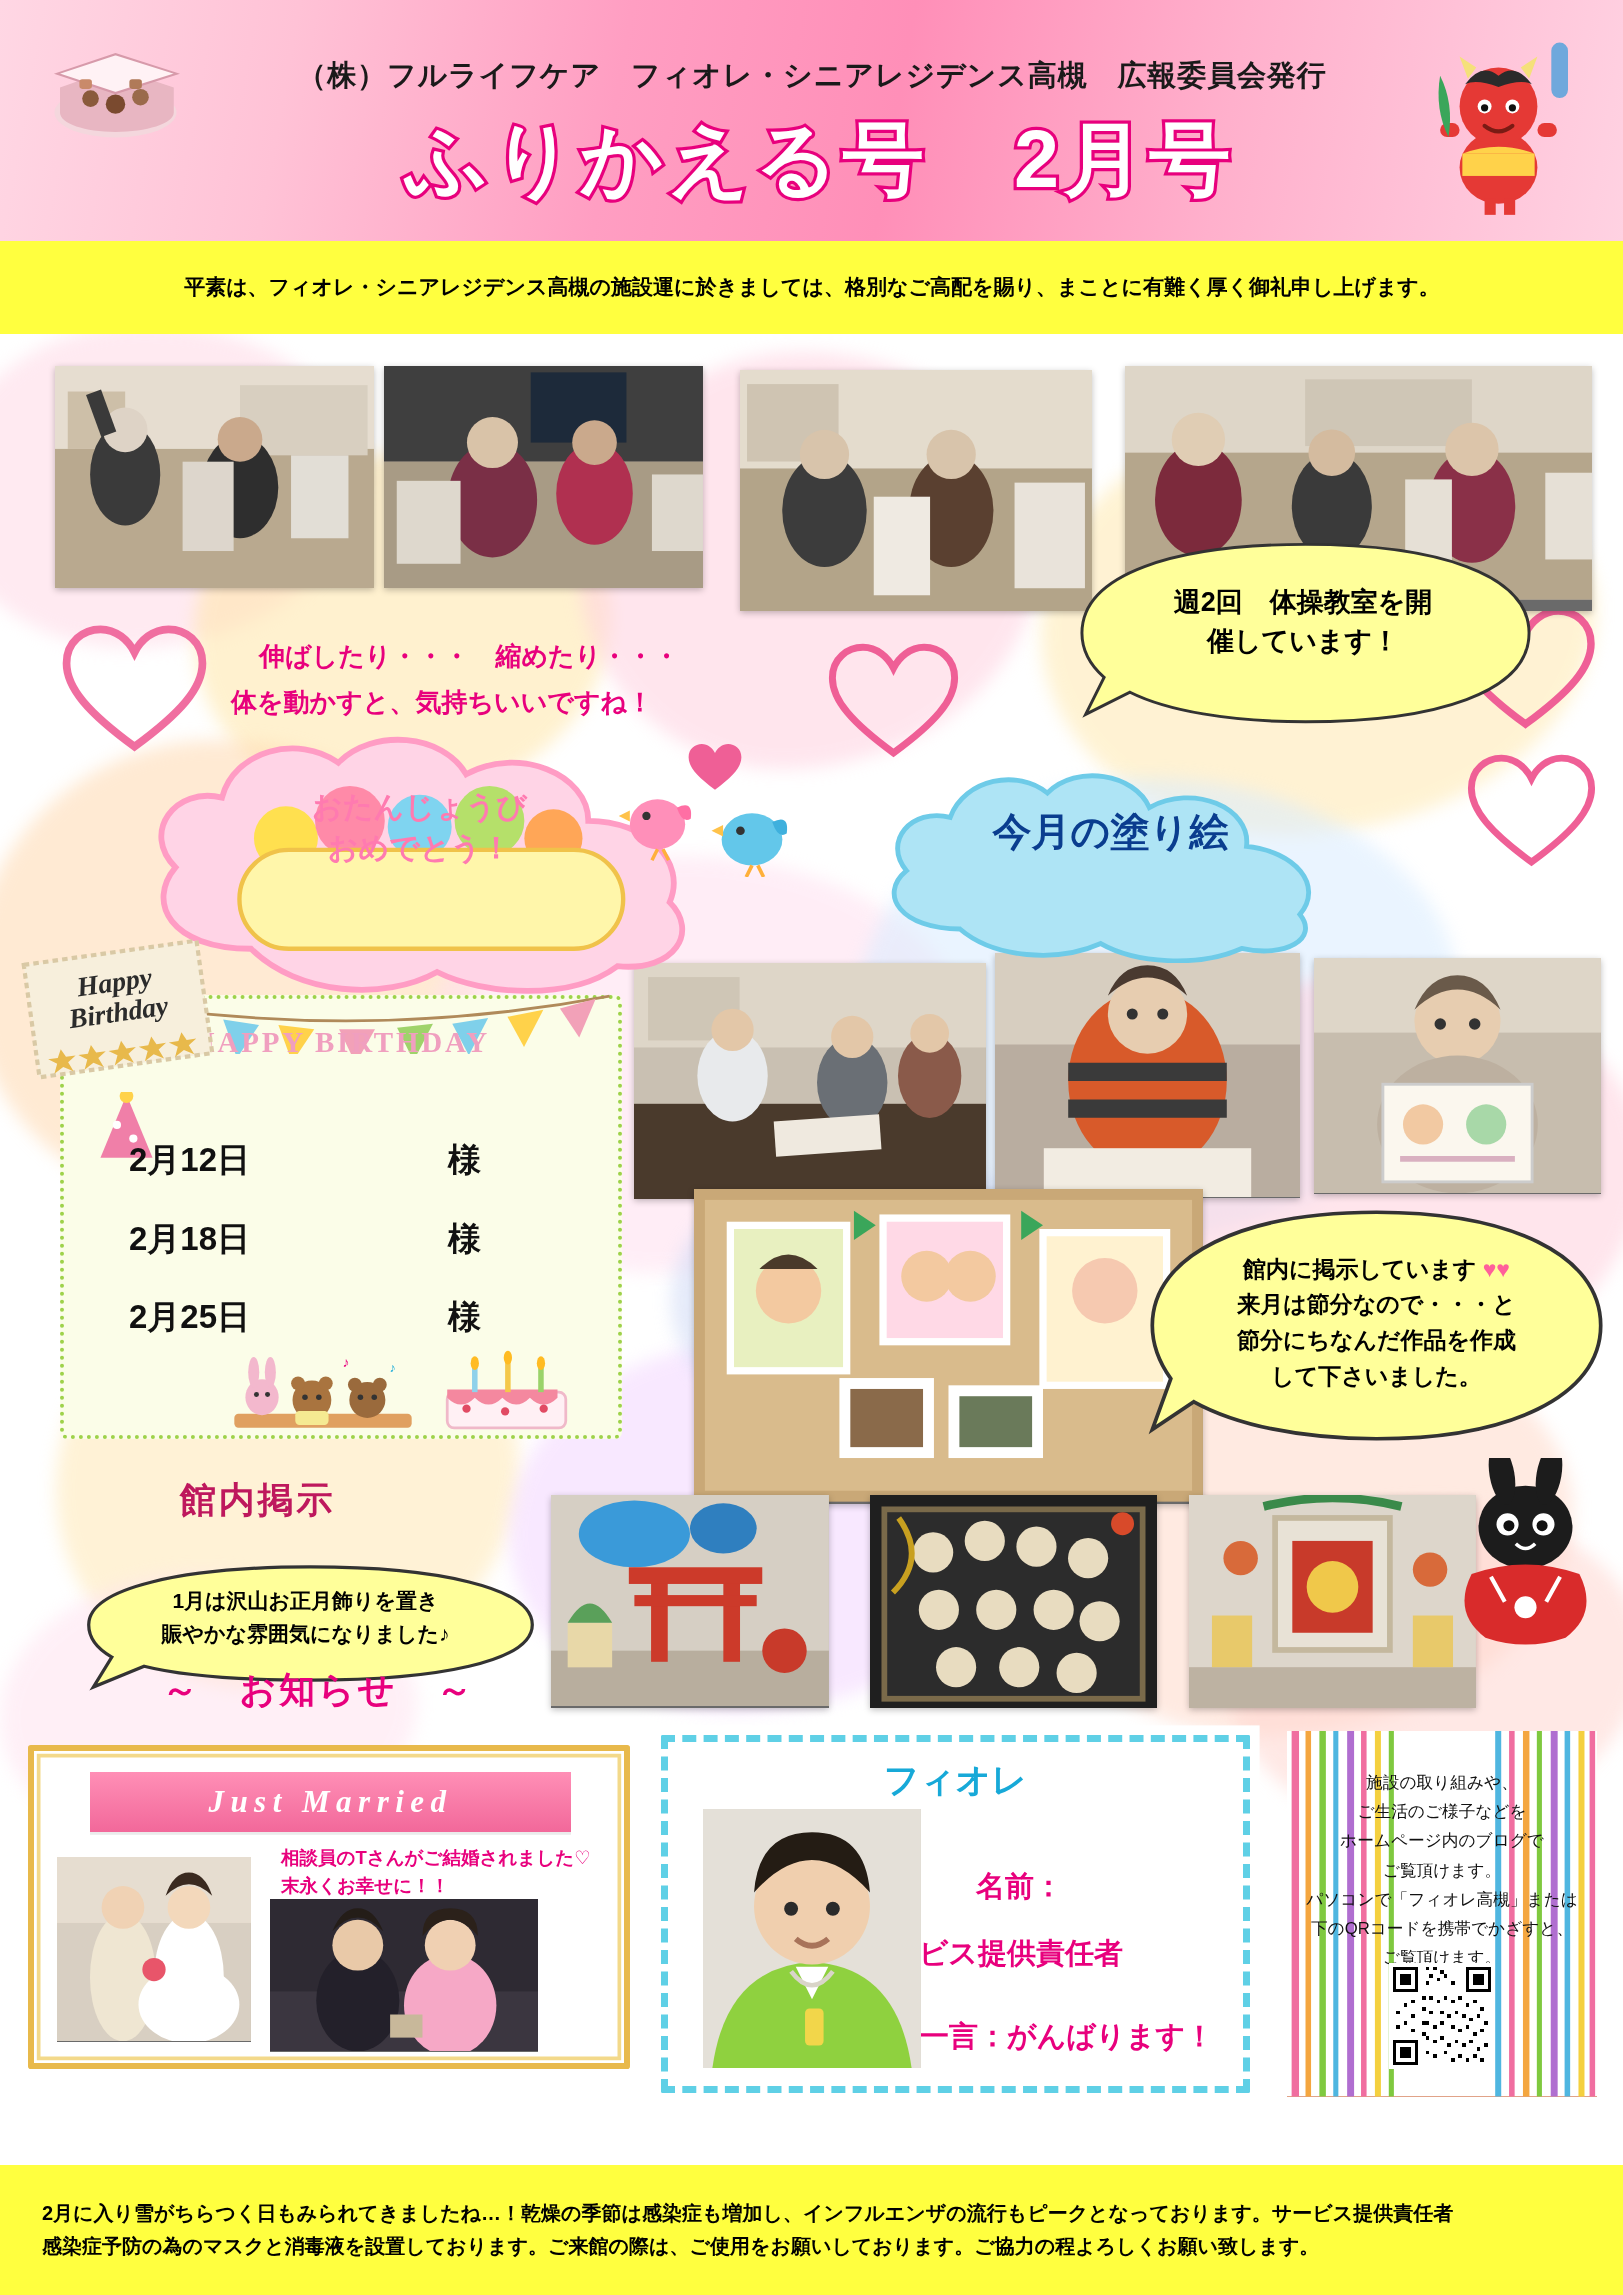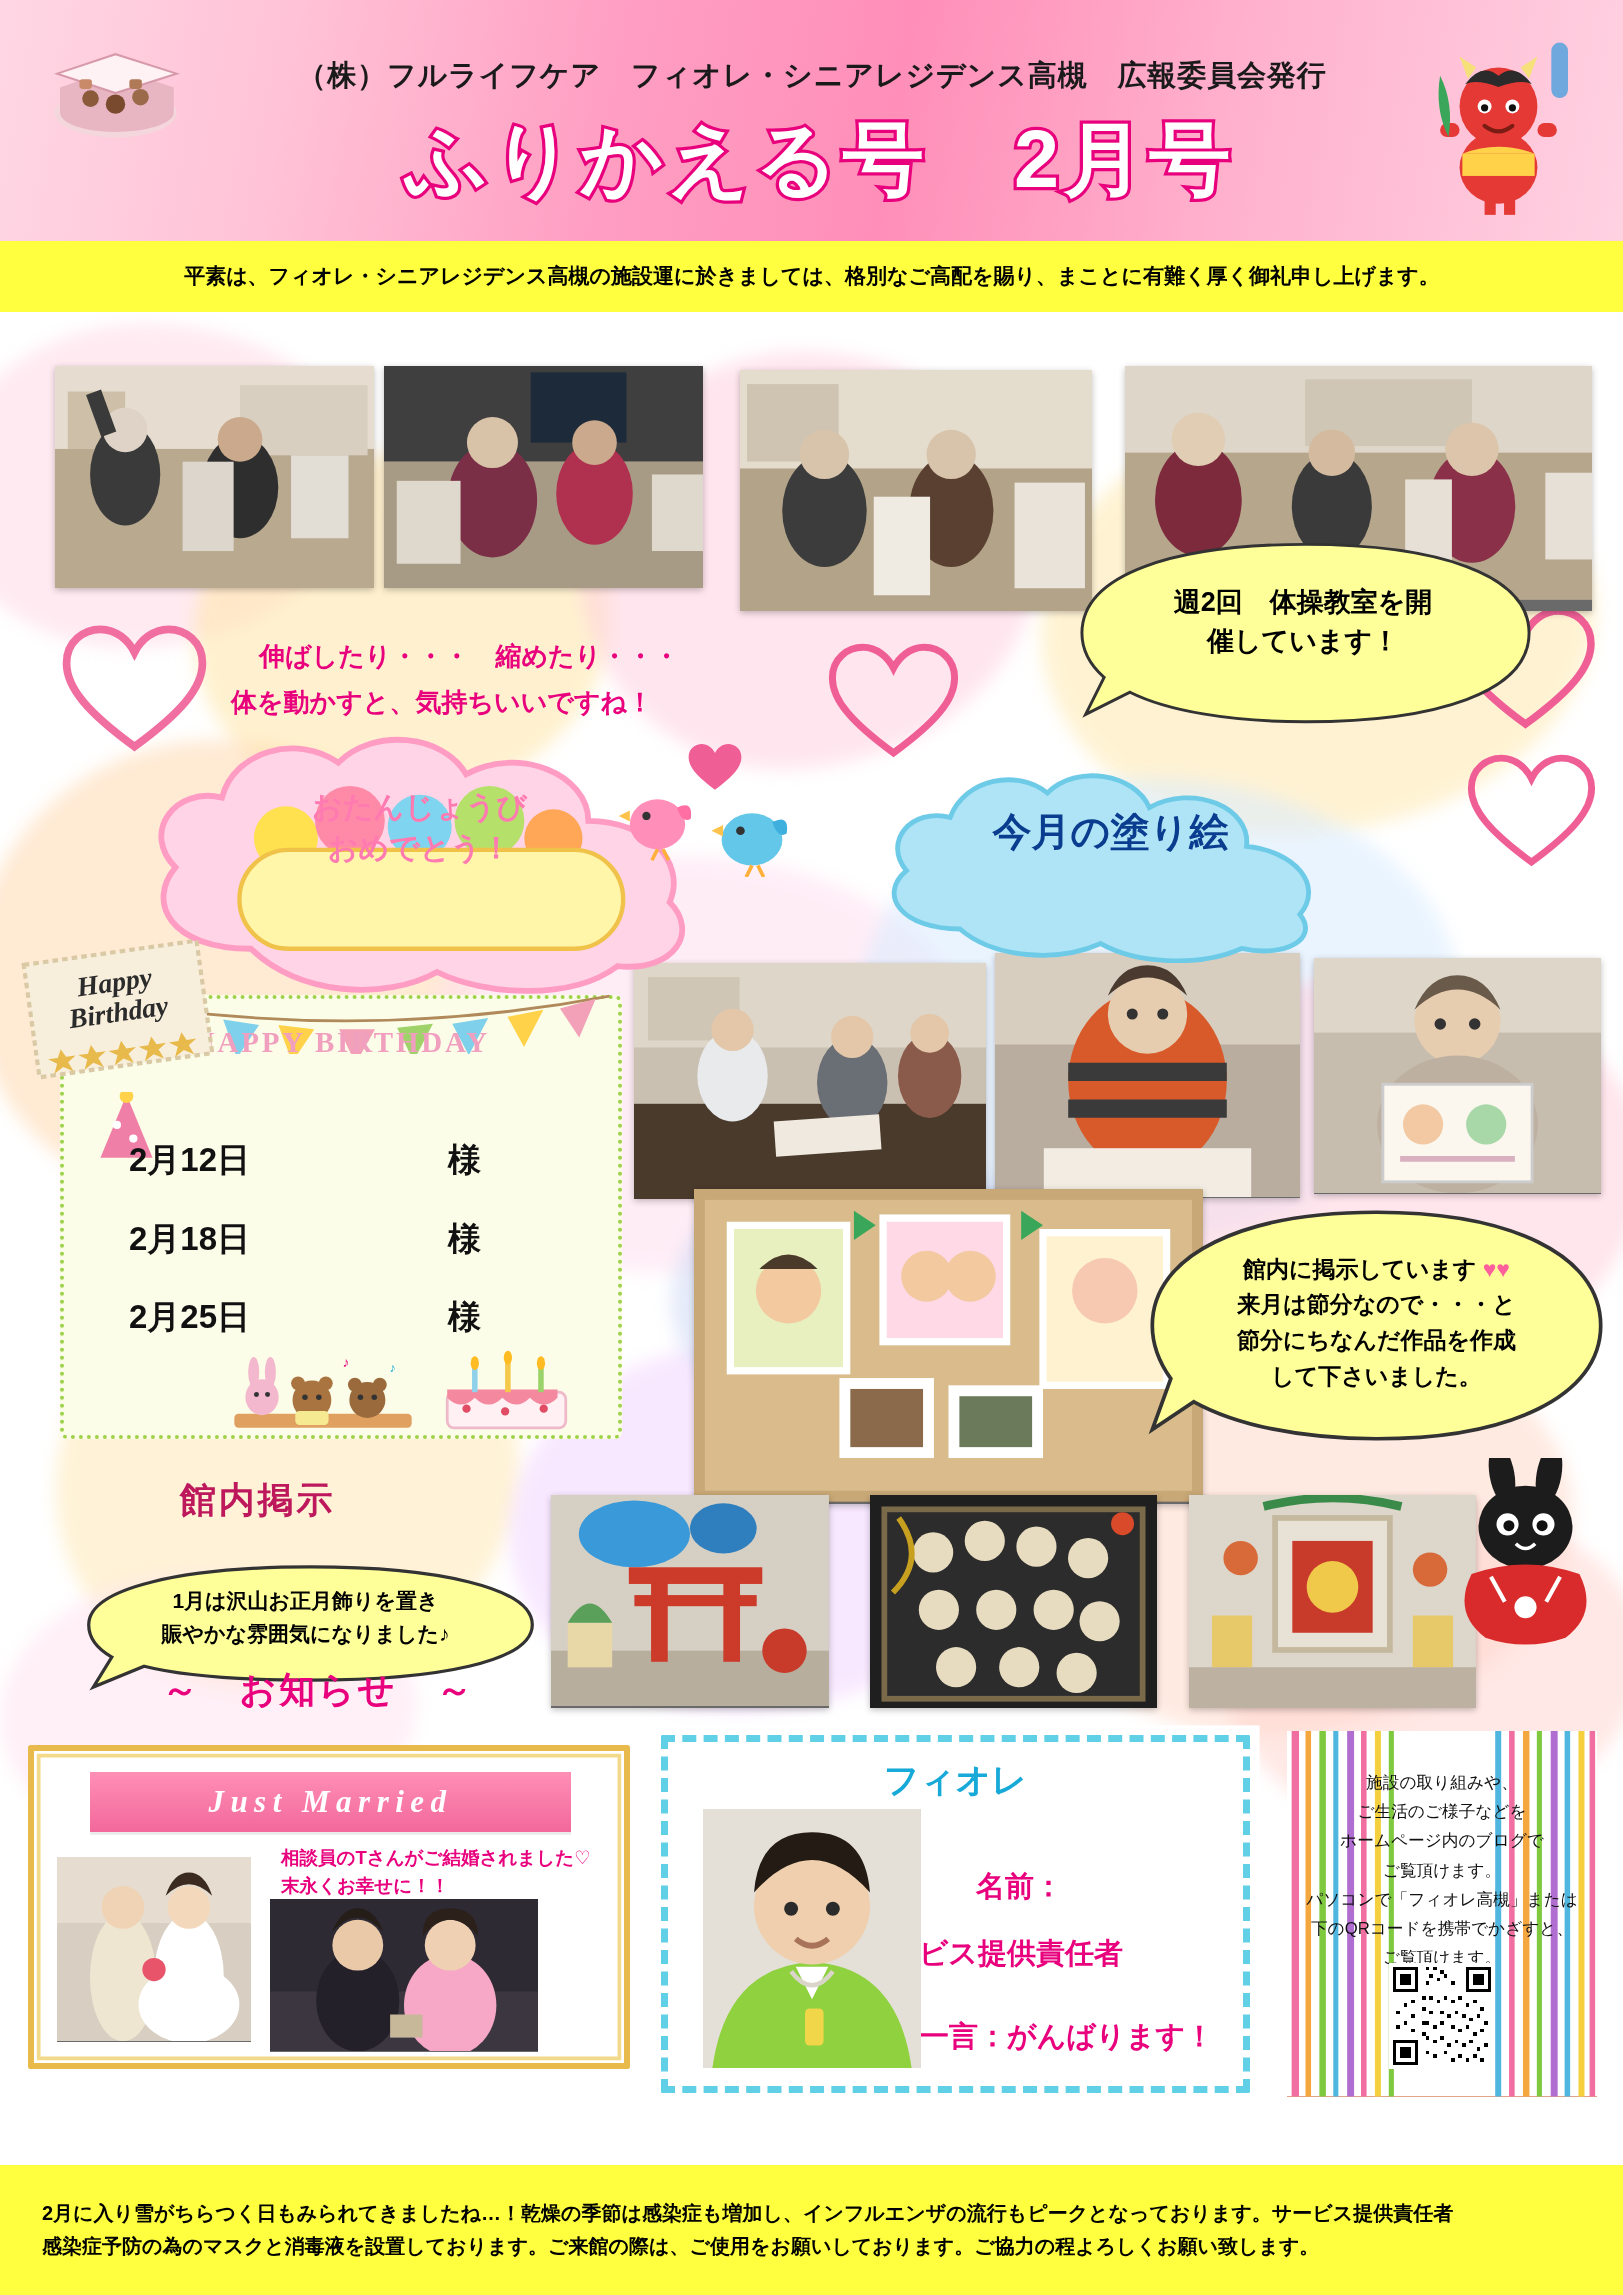--- a/index.html
+++ b/index.html
@@ -34,21 +34,21 @@
     paint-order: stroke fill;
     letter-spacing: 4.6px;
     text-shadow: 0 0 0 #e8007d;
     padding-left: 16px;
   }
   .gift-box { position: absolute; left: 46px; top: 32px; width: 139px; height: 111px; }
   .mascot { position: absolute; right: 56px; top: 32px; width: 139px; height: 185px; }
 
   
   .greeting {
-    position: absolute; left: 0; top: 241px; width: 1624px; height: 71px;
+    position: absolute; left: 0; top: 241px; width: 1624px; height: 93px;
     background: #ffff3f; z-index: 3;
     display: flex; flex-direction: row; align-items: center; justify-content: center;
   }
   .greeting div { font-size: 21px; color: #000; line-height: 1.55; font-weight: 600; }
 
   
   .photo {
     position: absolute; background: #6a6a6a; overflow: hidden; z-index: 4;
     border: 0; box-shadow: 0 1.9px 6.5px rgba(0,0,0,.25);
   }

